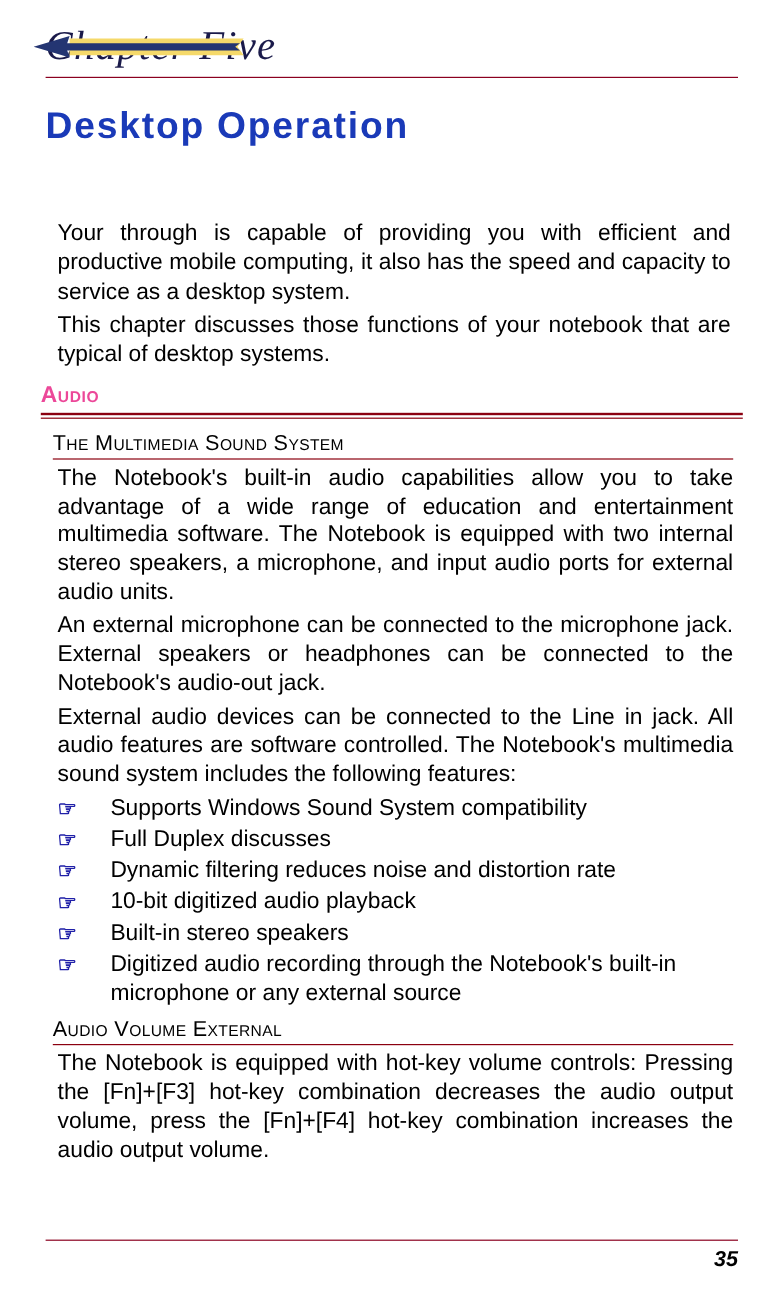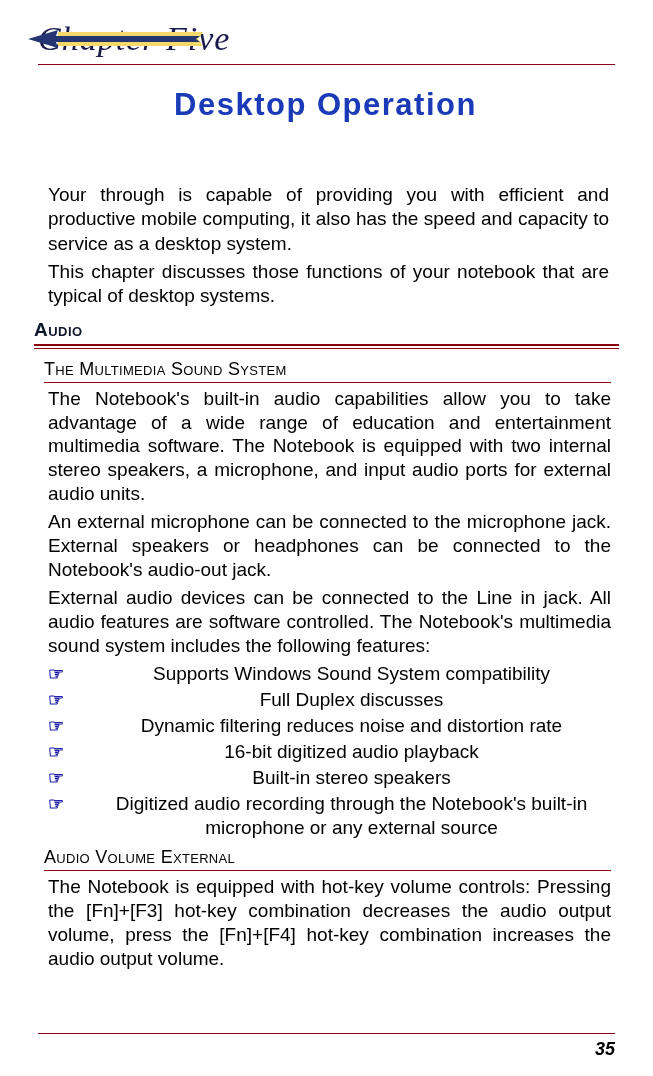--- a/index.html
+++ b/index.html
@@ -44,37 +44,37 @@
     }
     .chapter-underline {
       border: none;
       border-top: 1px solid #8b0020;
       margin: 6px 0 22px 0;
     }
     .page-title {
       color: #1a3ab8;
       font-family: Verdana, sans-serif;
       font-size: 31px;
-      text-align: center;
+      text-align: left;
       letter-spacing: 1.5px;
       margin-bottom: 60px;
       padding-right: 2px;
     }
     .intro-para {
       font-size: 19px;
       color: #000;
       text-align: justify;
       line-height: 1.28;
       margin: 0 6px 4px 10px;
     }
     .h-audio {
       font-size: 19px;
       font-weight: bold;
       font-variant: small-caps;
-      color: #0f172a;
+      color: #ec4899;
       margin: 10px 0 3px -4px;
       letter-spacing: 0.5px;
     }
     .double-rule {
       border: none;
       height: 5px;
       border-top: 2px solid #8b0010;
       border-bottom: 1px solid #8b0010;
       margin: 0 -4px 10px -4px;
     }
@@ -113,21 +113,20 @@
     .bullet-icon {
       color: #2020a8;
       font-size: 18px;
       width: 44px;
       flex-shrink: 0;
       font-weight: bold;
       padding-top: 1px;
     }
     .feature-text {
       flex: 1;
-      text-align: center;
     }
     .bold-inline {
       font-weight: normal;
     }
     .footer-rule {
       border: none;
       border-top: 1px solid #8b0020;
       position: absolute;
       bottom: 42px;
       left: 38px;
@@ -179,21 +178,21 @@
   <li>
       <span class="bullet-icon">☞</span>
       <span class="feature-text">Full Duplex discusses</span>
     </li>
   <li>
       <span class="bullet-icon">☞</span>
       <span class="feature-text">Dynamic filtering reduces noise and distortion rate</span>
     </li>
   <li>
       <span class="bullet-icon">☞</span>
-      <span class="feature-text">16-bit digitized audio playback</span>
+      <span class="feature-text">10-bit digitized audio playback</span>
     </li>
   <li>
       <span class="bullet-icon">☞</span>
       <span class="feature-text">Built-in stereo speakers</span>
     </li>
   <li>
       <span class="bullet-icon">☞</span>
       <span class="feature-text">Digitized audio recording through the Notebook's built-in microphone or any external source</span>
     </li>
 </ul>

